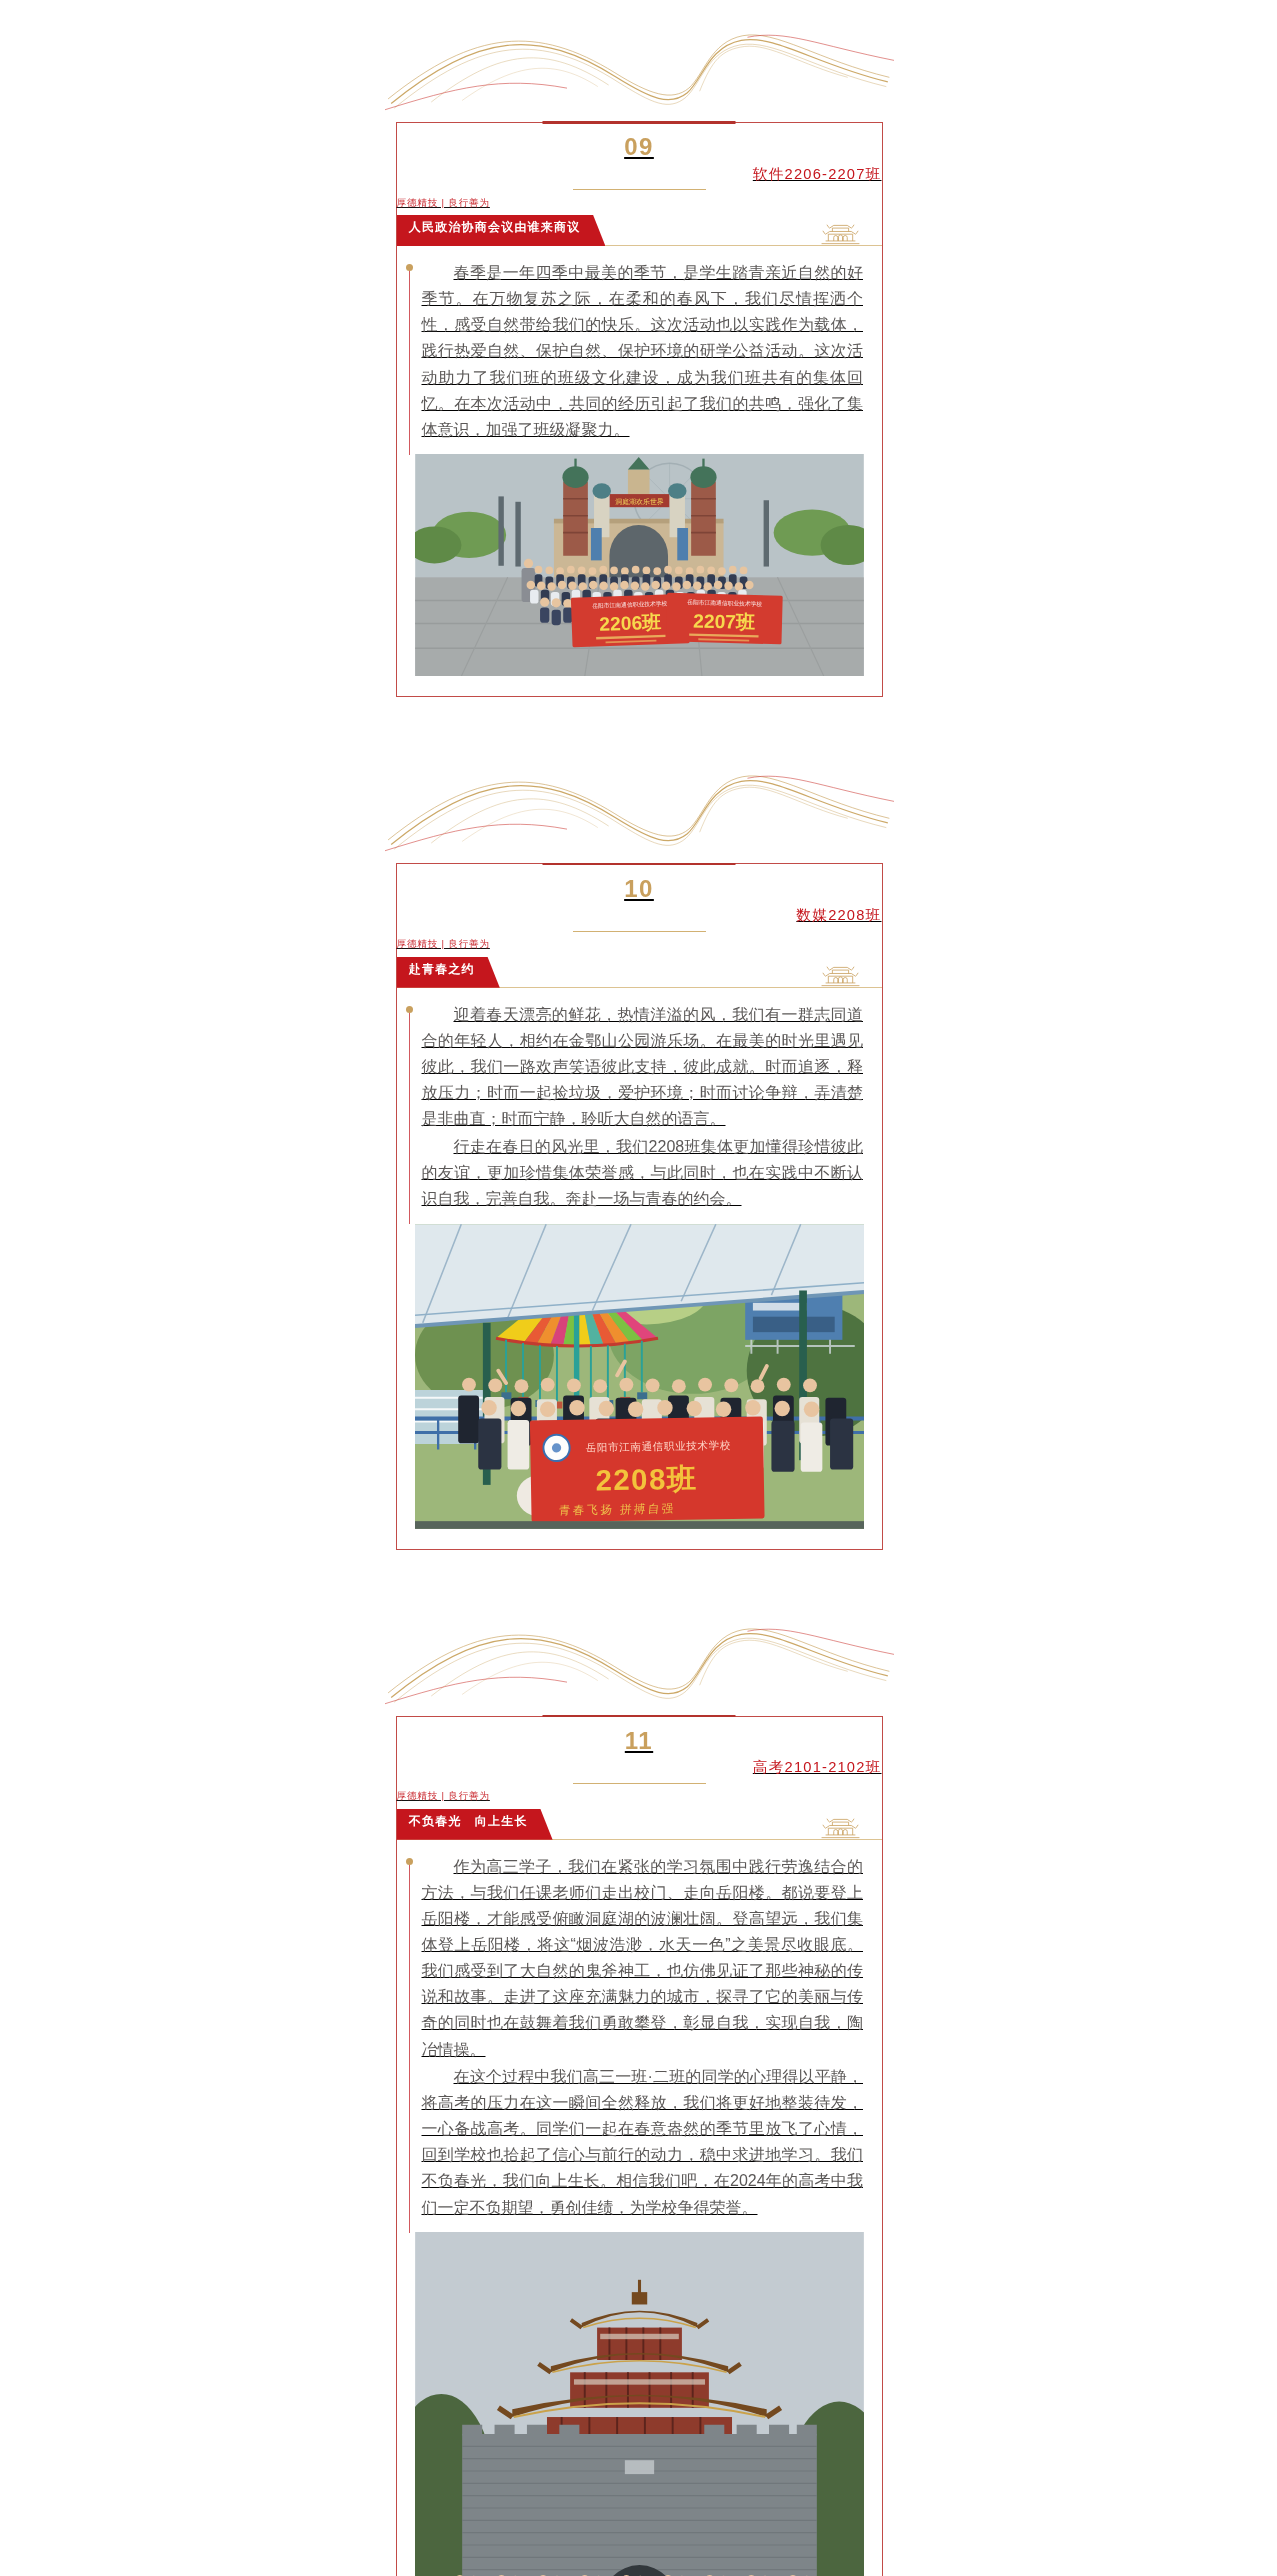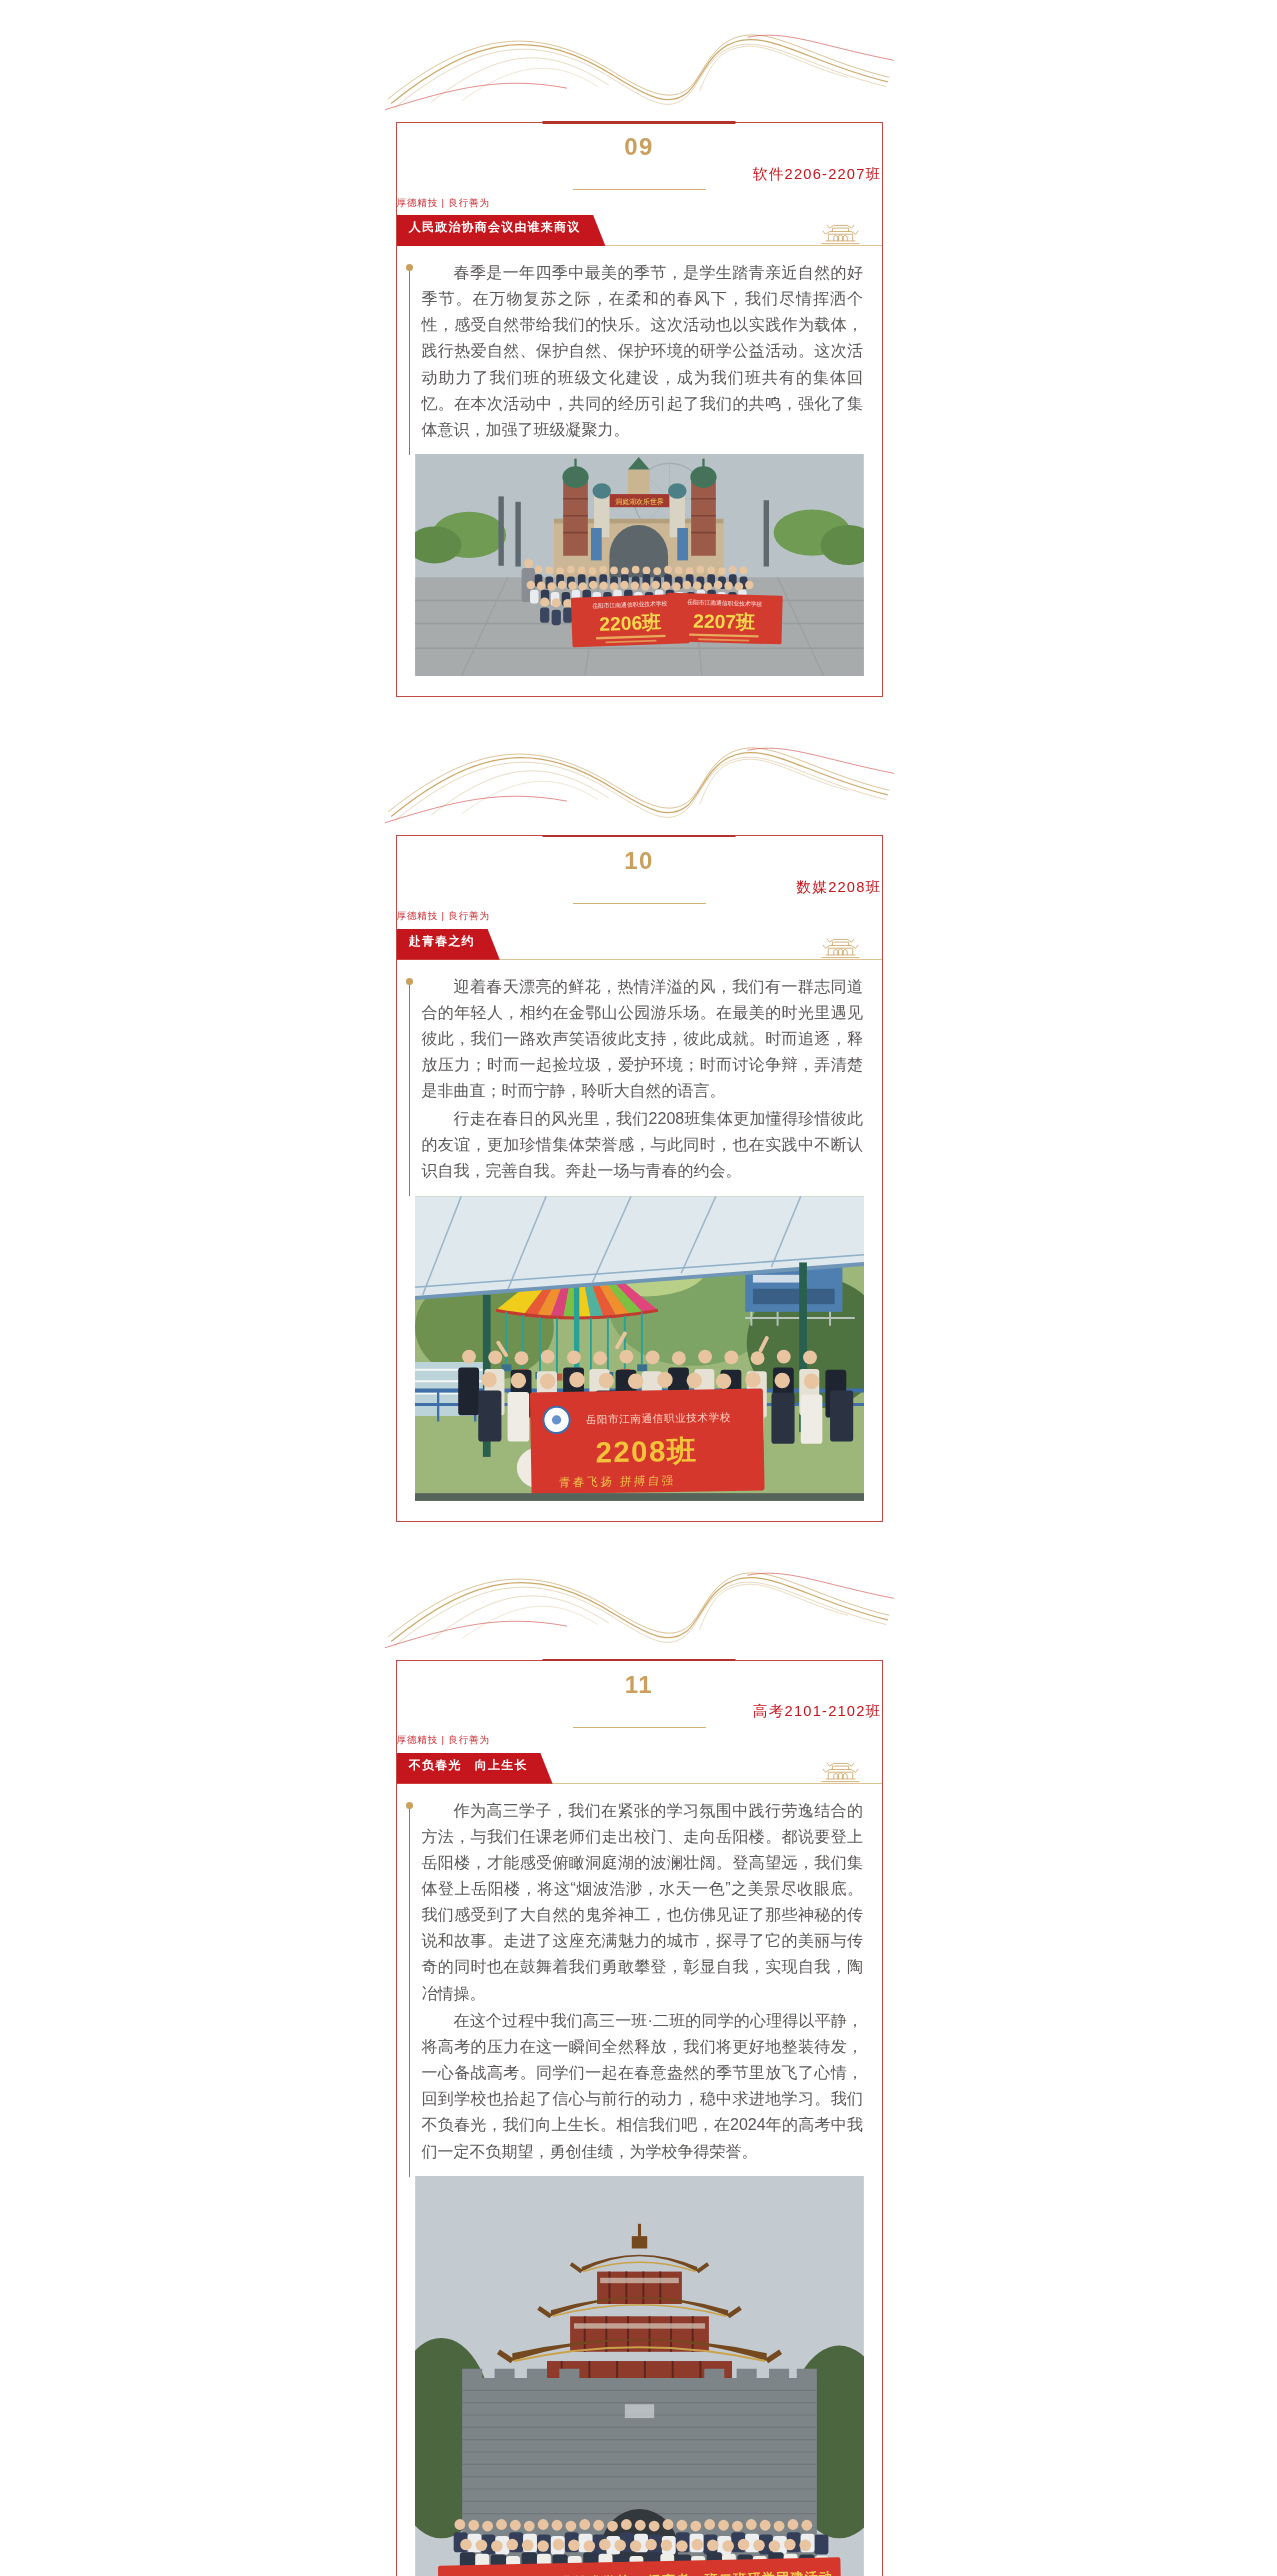--- a/index.html
+++ b/index.html
@@ -4,21 +4,21 @@
 <style>
   html,body{margin:0;padding:0;background:#ffffff;}
   body{width:1278px;min-height:2576px;font-family:"Liberation Sans","DejaVu Sans",sans-serif;overflow-x:hidden;}
   .page{width:1278px;padding-top:10.8px;}
 
   
   .wave{width:509px;margin:0 auto 3.1px;}
   .wave svg{display:block;width:509px;height:108px;}
 
   
-  .card{width:485px;margin:0 auto 27px;border:0.8px solid #c24b47;background:#fff;position:relative;}
+  .card{width:485px;margin:0 auto 55px;border:0.8px solid #c24b47;background:#fff;position:relative;text-decoration:underline;}
   .card::before{content:"";position:absolute;top:-1.5px;left:50%;transform:translateX(-50%);width:193px;height:2.3px;background:#b3322d;}
   .num{font-size:24px;font-weight:bold;color:#c9a05e;text-align:center;padding-top:12.3px;line-height:1;letter-spacing:1.5px;}
   .cls{font-size:14.7px;color:#c5161d;text-align:right;margin-top:5.4px;letter-spacing:1.2px;}
   .gold-underline{width:133px;height:1.5px;background:#d2b173;margin:5.4px auto 6.2px;}
   .motto{font-size:9.6px;color:#c5161d;text-align:left;margin-bottom:11.6px;letter-spacing:0.8px;opacity:.92;}
   .banner-row{position:relative;border-bottom:0.8px solid #dcc392;height:24px;}
   .banner{position:absolute;left:0;bottom:-0.8px;background:#c5161d;color:#fff;font-size:12px;font-weight:bold;height:31px;line-height:25px;padding:0 25px 0 12.3px;clip-path:polygon(0 0,calc(100% - 12.3px) 0,100% 100%,0 100%);letter-spacing:1.2px;}
   .palace{position:absolute;right:20px;bottom:0;width:43px;height:23px;}
   .para-wrap{position:relative;margin:14px 18.5px 0 25px;}
   .para-wrap::before{content:"";position:absolute;left:-12.3px;top:5.4px;bottom:-12.3px;width:0.8px;background:#d2595e;}

